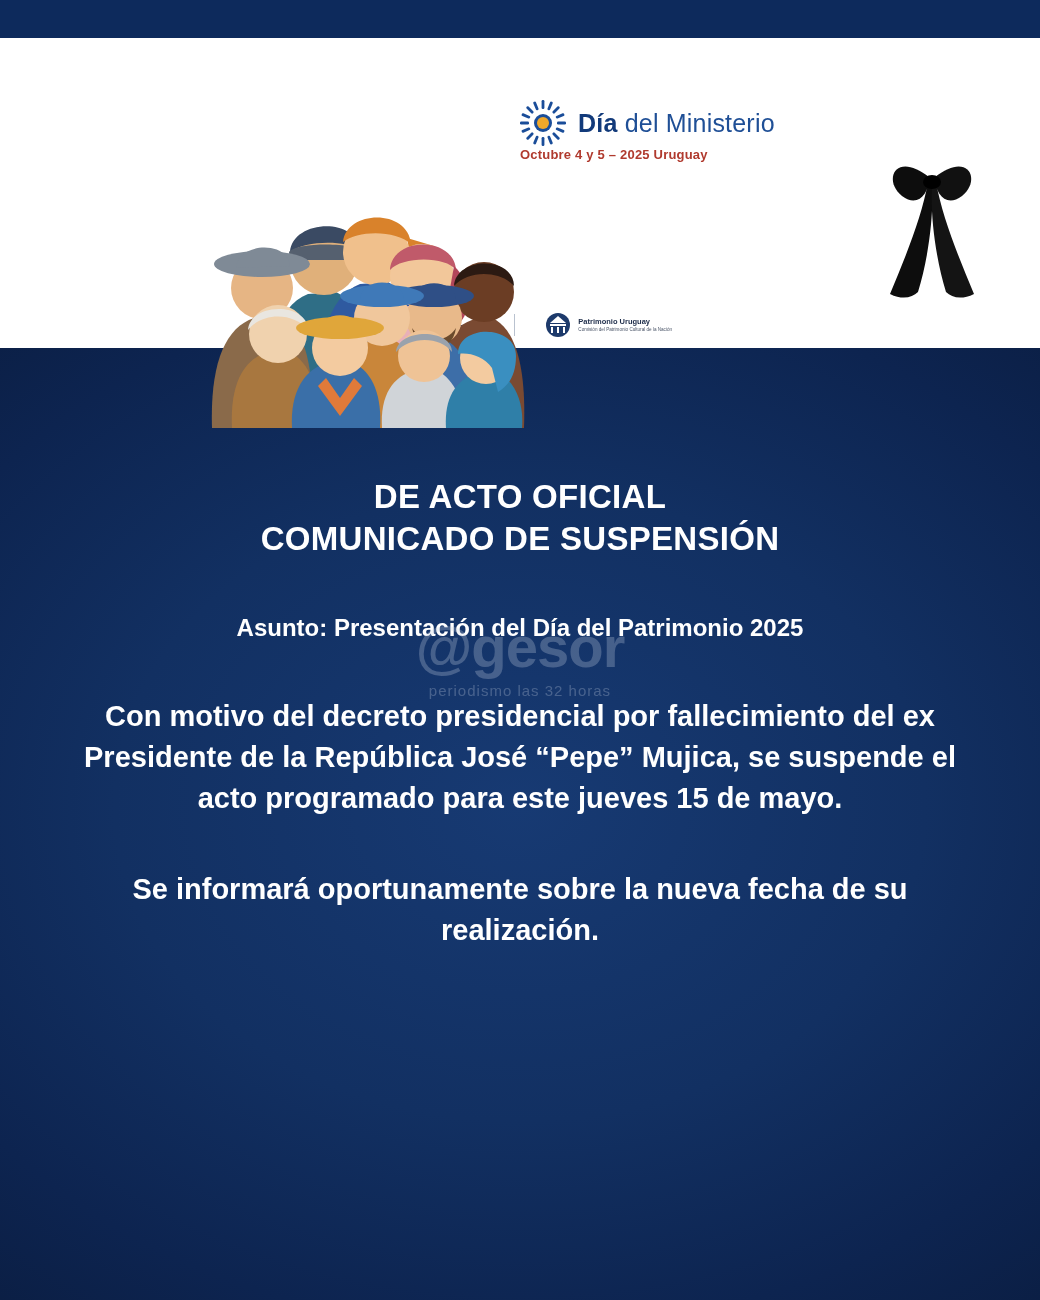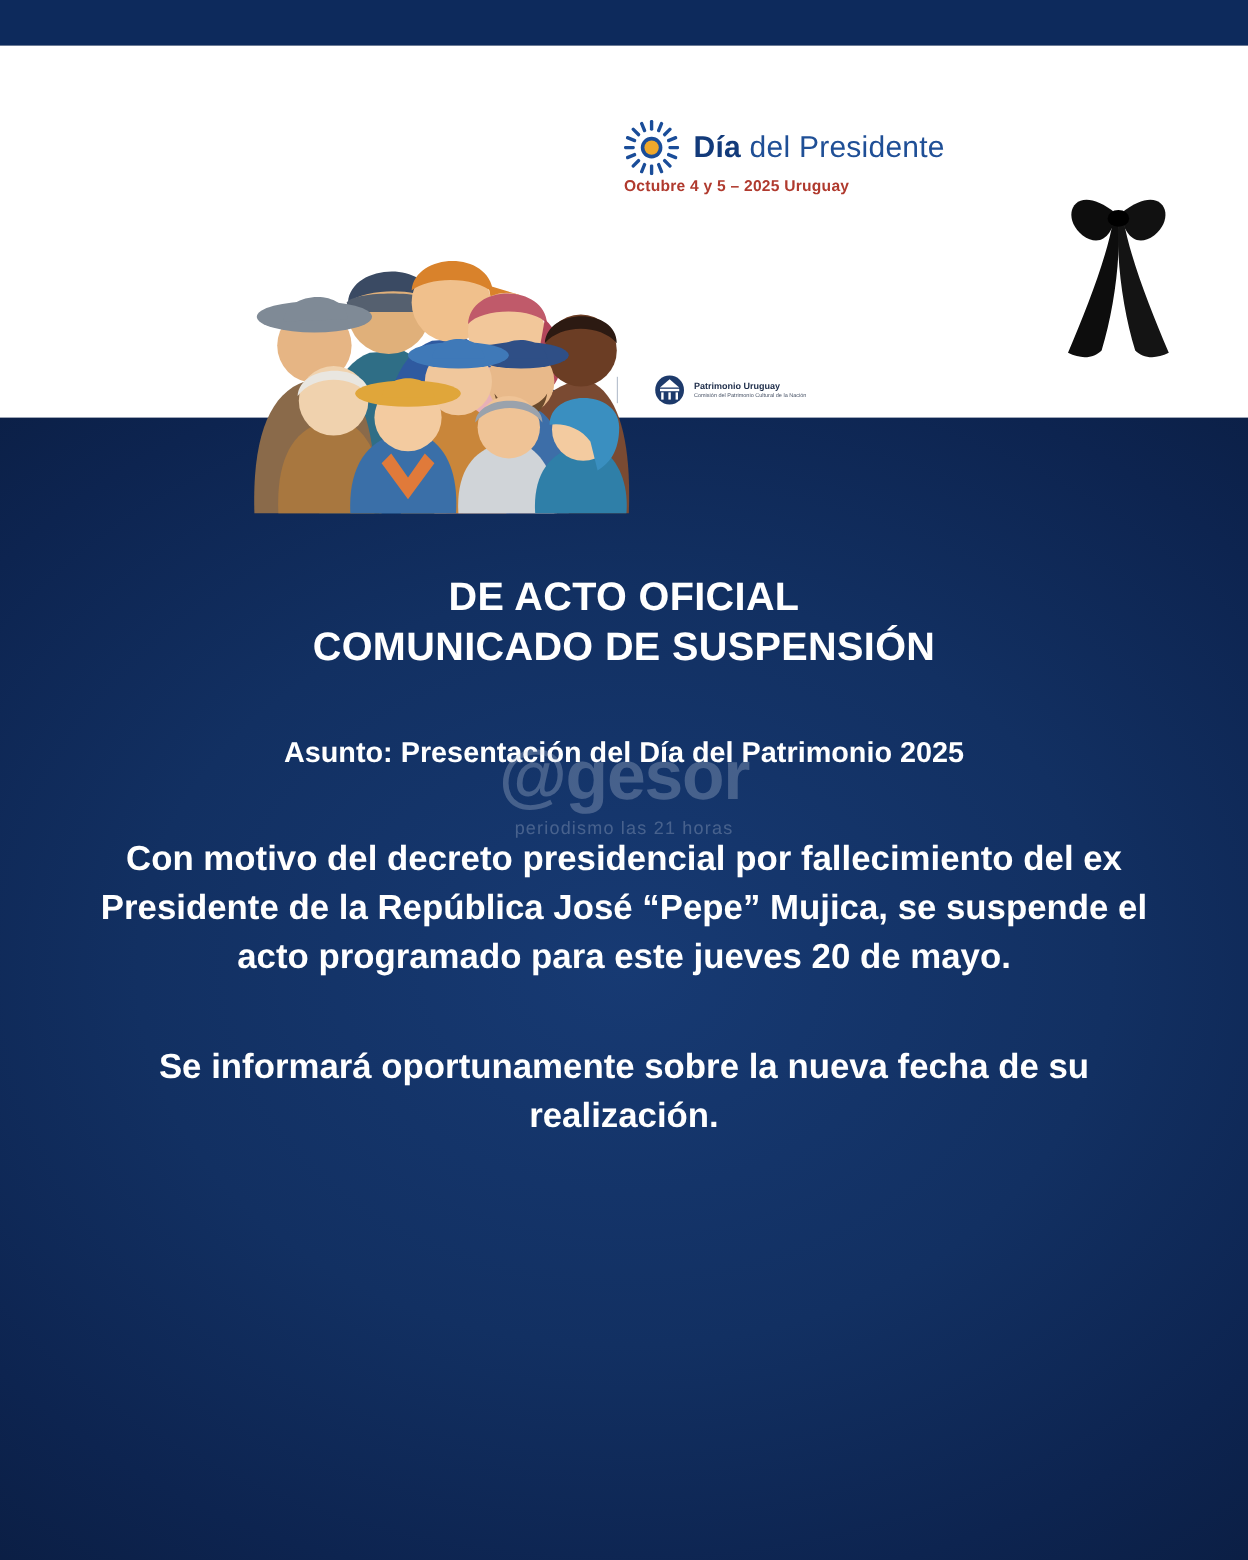--- a/index.html
+++ b/index.html
@@ -242,21 +242,21 @@
                   <rect x="37" y="21.6" width="9" height="2.8" rx="1.2" transform="rotate(22.5 23 23)"></rect>
                   <rect x="21.6" y="0" width="2.8" height="9" rx="1.2" transform="rotate(67.5 23 23)"></rect>
                   <rect x="21.6" y="37" width="2.8" height="9" rx="1.2" transform="rotate(67.5 23 23)"></rect>
                   <rect x="0" y="21.6" width="9" height="2.8" rx="1.2" transform="rotate(67.5 23 23)"></rect>
                   <rect x="37" y="21.6" width="9" height="2.8" rx="1.2" transform="rotate(67.5 23 23)"></rect>
                 </g>
               </g>
               <circle cx="23" cy="23" r="6" fill="#f0a82a"></circle>
             </svg>
           </span>
-          <span class="logo-title"><span>Día</span> <span class="thin">del Presidente</span></span>
+          <span class="logo-title"><span>Día</span> <span class="thin">del Ministerio</span></span>
         </div>
         <div class="dates">Octubre 4 y 5 – 2025 Uruguay</div>
       </div>
 
       <div class="ribbon">
         <svg viewBox="0 0 120 190" width="120" height="190" xmlns="http://www.w3.org/2000/svg">
           <path d="M58 62 C24 34 10 64 30 80 C46 92 56 78 58 62 Z" fill="#0d0d0d"></path>
           <path d="M62 62 C96 34 110 64 90 80 C74 92 64 78 62 62 Z" fill="#111111"></path>
           <path d="M56 66 C50 100 34 140 18 178 C30 184 40 182 46 176 C56 144 62 100 60 68 Z" fill="#0d0d0d"></path>
           <path d="M64 66 C70 100 86 140 102 178 C90 184 80 182 74 176 C64 144 58 100 60 68 Z" fill="#141414"></path>
@@ -301,22 +301,22 @@
 
     </div>
   </div>
 
   <div class="message">
     <div class="headline">
       <div>DE ACTO OFICIAL</div>
       <div>COMUNICADO DE SUSPENSIÓN</div>
     </div>
     <div class="subject">Asunto: Presentación del Día del Patrimonio 2025</div>
-    <div class="body-par">Con motivo del decreto presidencial por fallecimiento del ex Presidente de la República José “Pepe” Mujica, se suspende el acto programado para este jueves 20 de mayo.</div>
+    <div class="body-par">Con motivo del decreto presidencial por fallecimiento del ex Presidente de la República José “Pepe” Mujica, se suspende el acto programado para este jueves 15 de mayo.</div>
     <div class="body-par second">Se informará oportunamente sobre la nueva fecha de su realización.</div>
   </div>
 
   <div class="watermark">
     <div class="wm-main">@gesor</div>
-    <div class="wm-sub">periodismo las 21 horas</div>
+    <div class="wm-sub">periodismo las 32 horas</div>
   </div>
 
 </div>
 
 </body></html>

